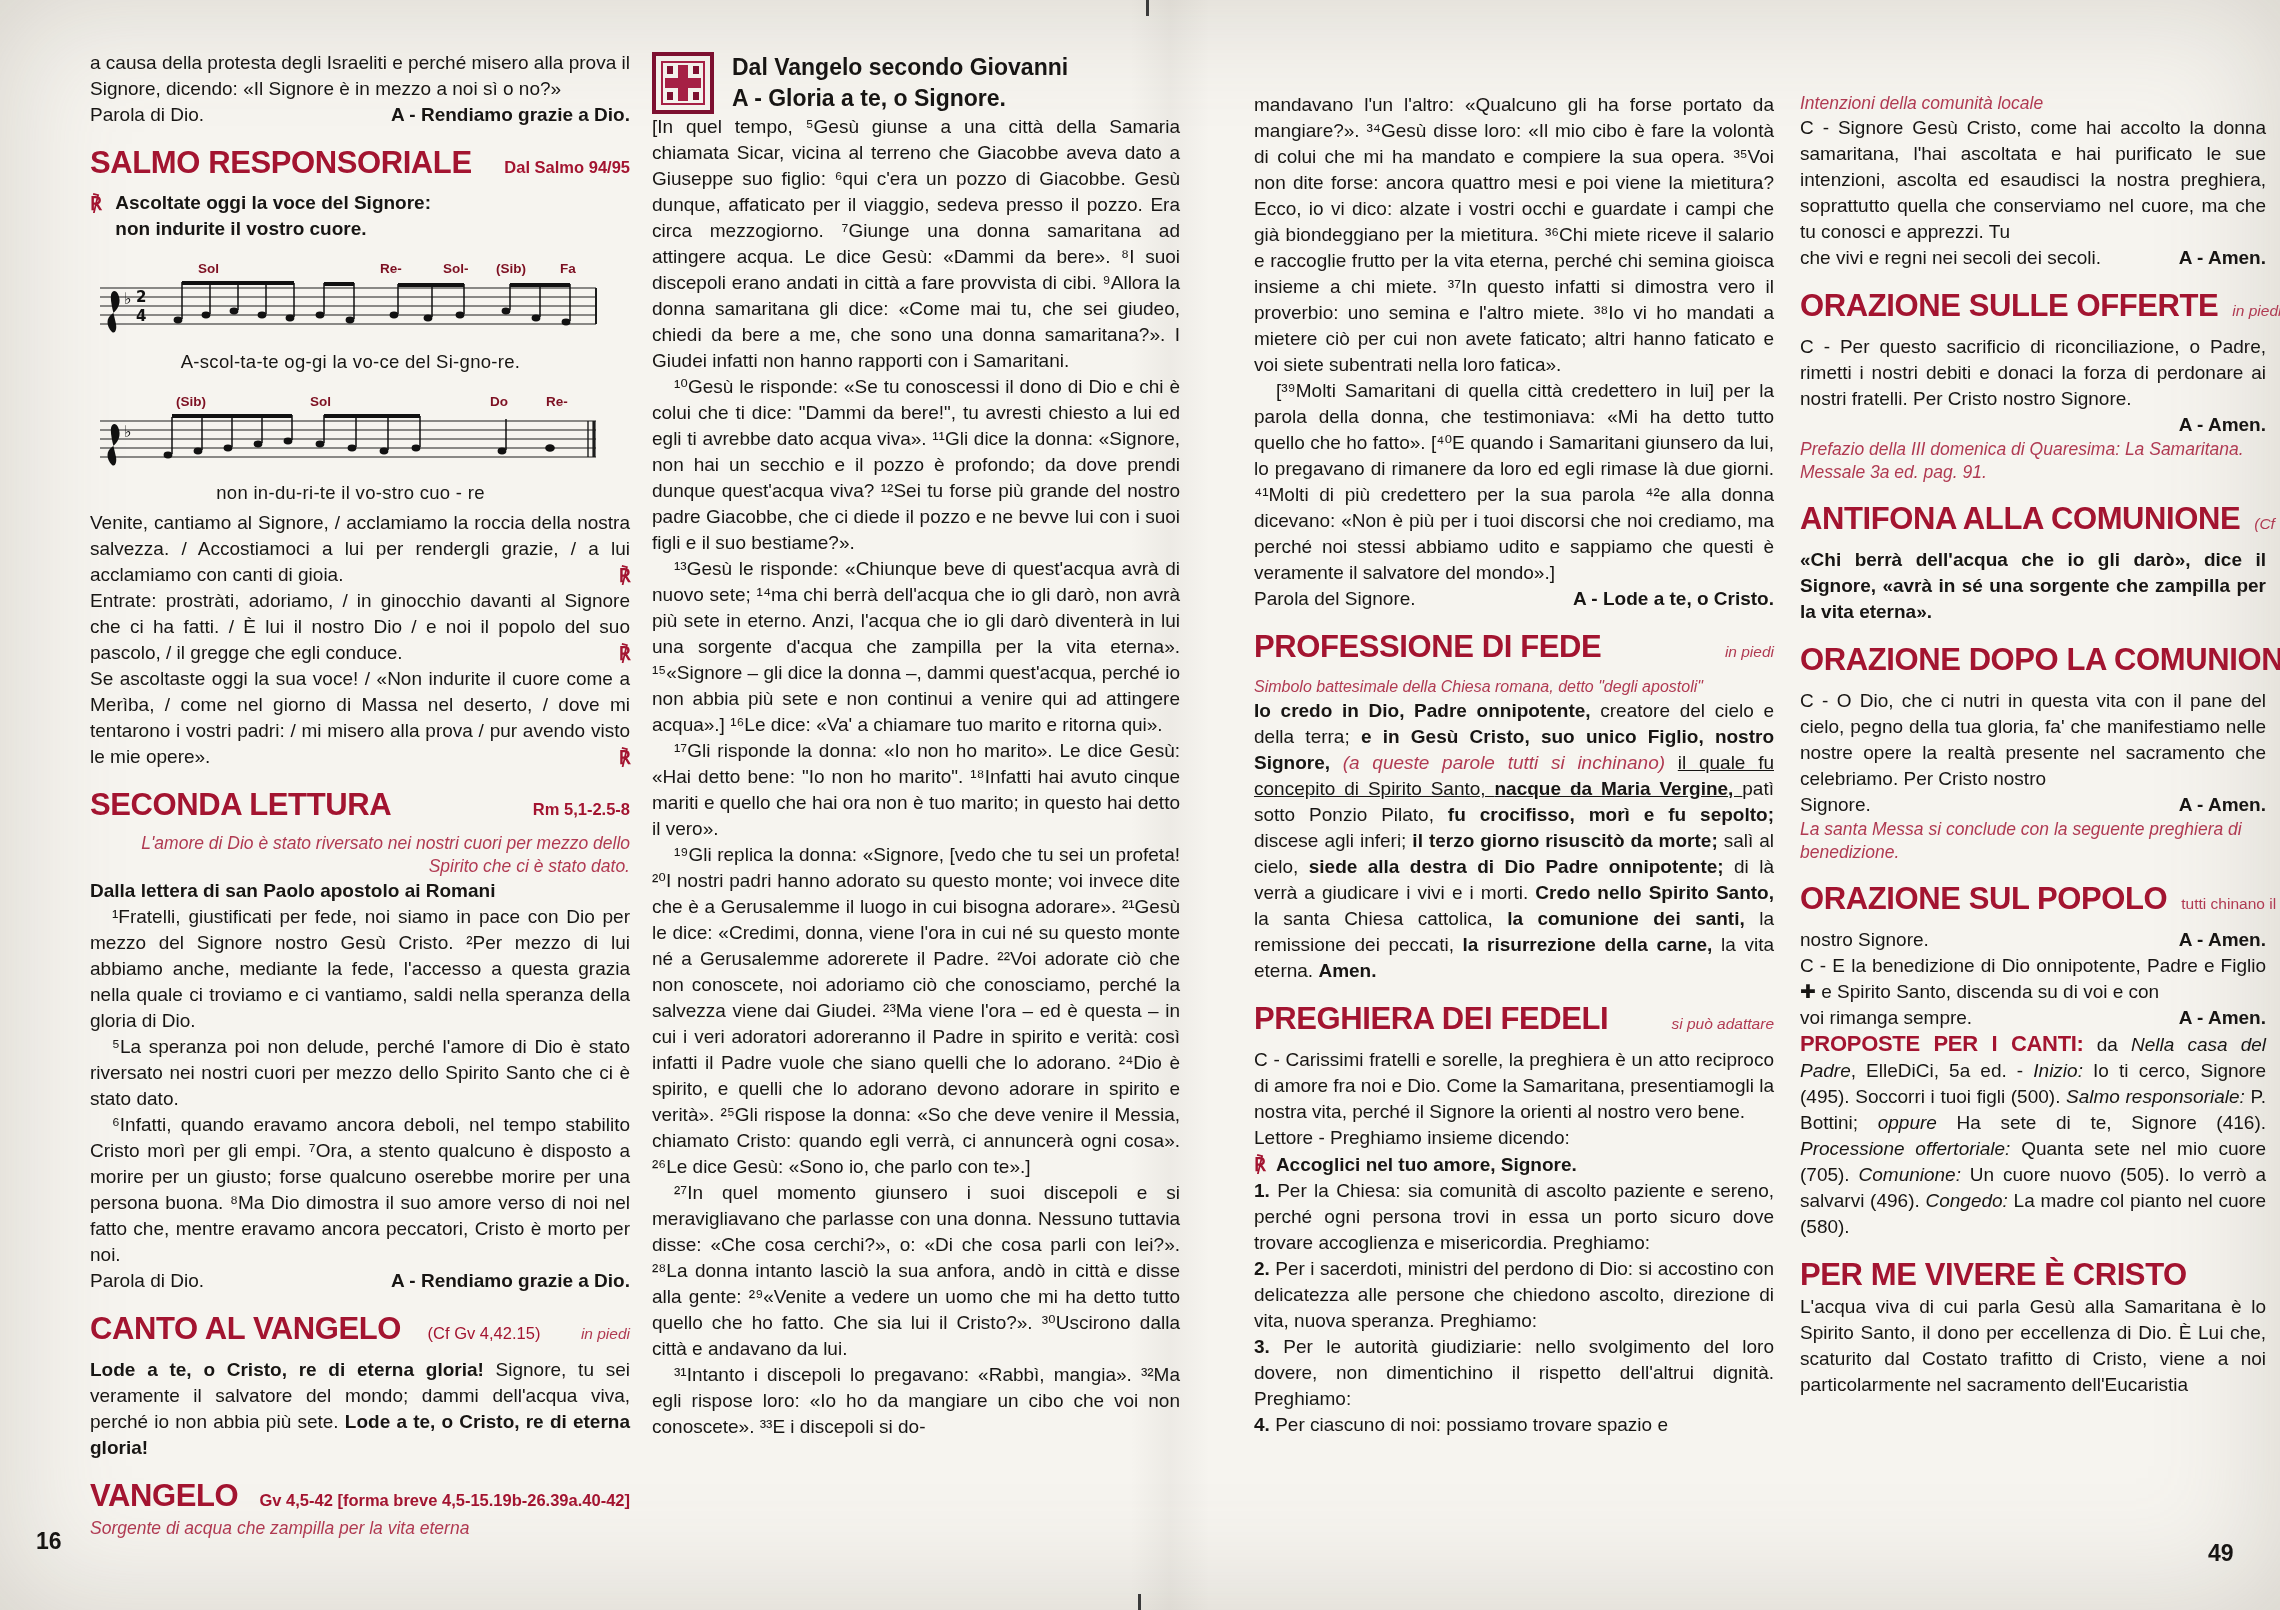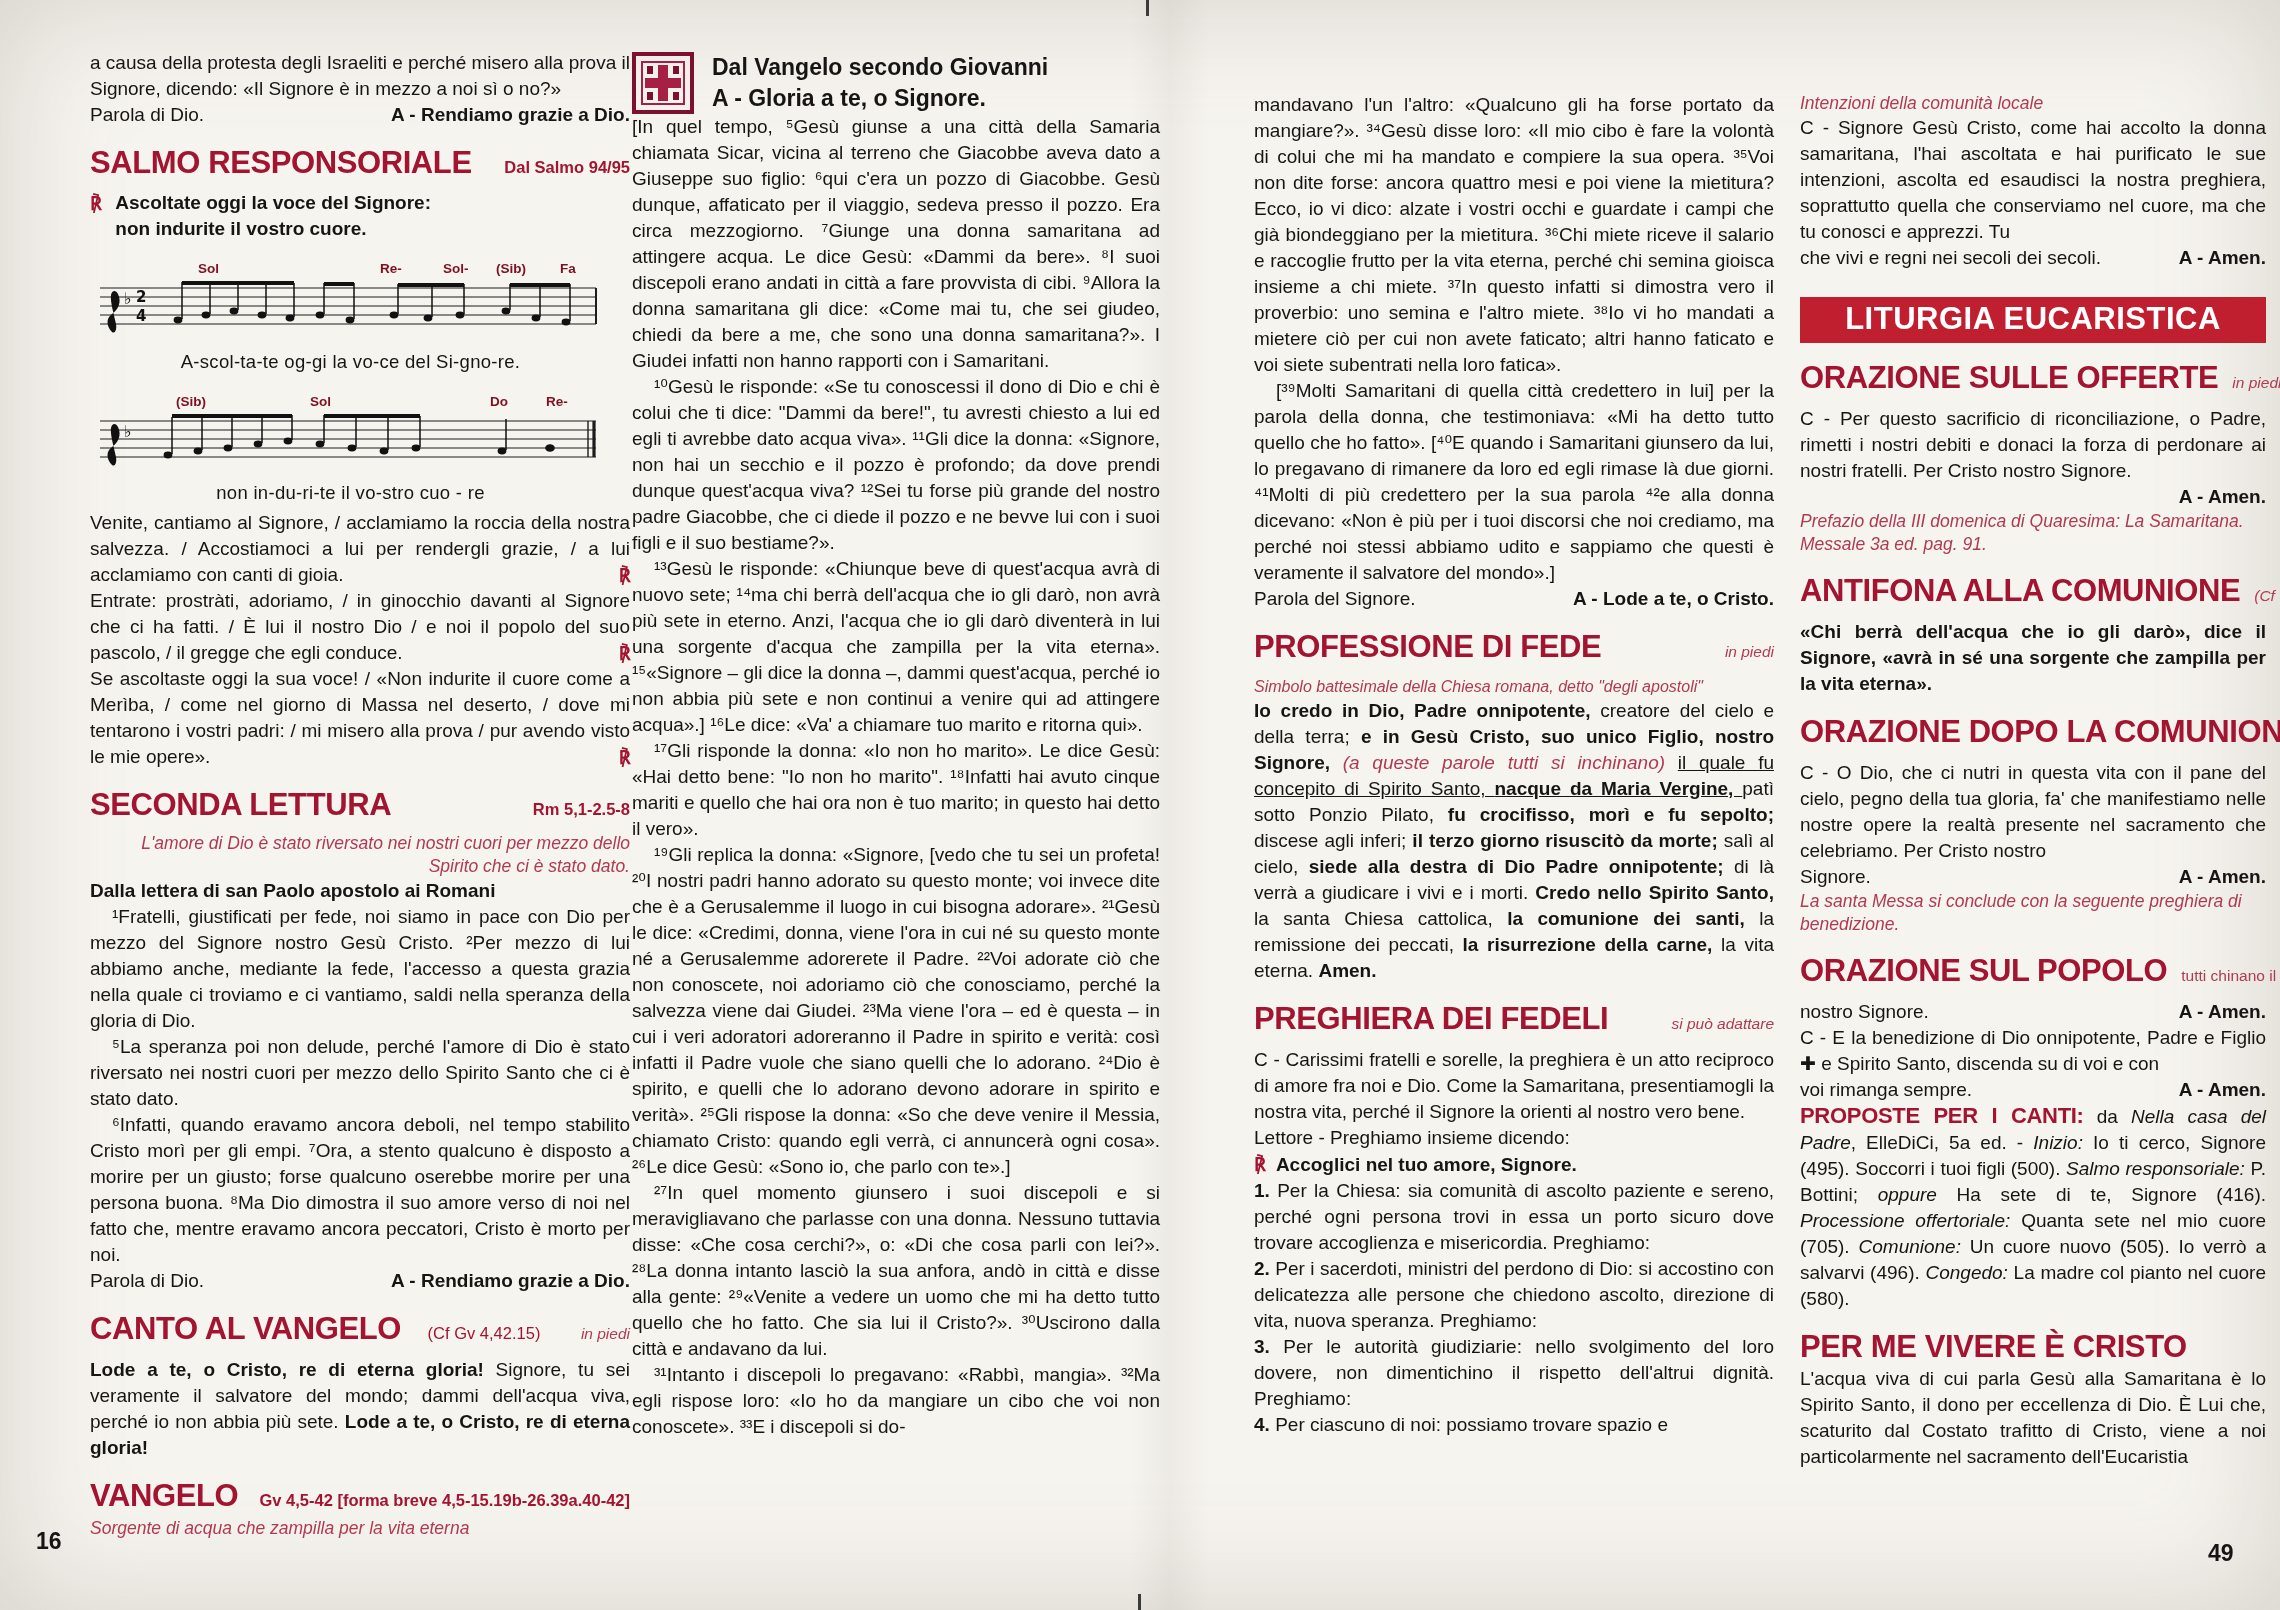--- a/index.html
+++ b/index.html
@@ -230,21 +230,21 @@
 
   <div class="sec-head" style="margin-bottom:4px;">
     <span class="sec-title">VANGELO</span>
     <span class="sec-ref">Gv 4,5-42 [forma breve 4,5-15.19b-26.39a.40-42]</span>
   </div>
   <p class="rubric" style="margin-top:0;margin-left:0;">Sorgente di acqua che zampilla per la vita eterna</p>
 </div>
 
 <div class="pagenum" style="left:36px;top:1528px;">16</div>
 
-<div class="col" style="left:632px;top:52px;width:528px;">
+<div class="col" style="left:652px;top:52px;width:528px;">
   <div class="gospel-head">
     <svg width="62" height="62" viewBox="0 0 62 62">
       <rect x="2" y="2" width="58" height="58" fill="none" stroke="#7d1030" stroke-width="4"></rect>
       <rect x="10" y="10" width="42" height="42" fill="none" stroke="#a62045" stroke-width="2"></rect>
       <rect x="26" y="13" width="10" height="36" fill="#a62045"></rect>
       <rect x="13" y="26" width="36" height="10" fill="#a62045"></rect>
       <rect x="15" y="14" width="6" height="8" fill="#7d1030"></rect>
       <rect x="41" y="14" width="6" height="8" fill="#7d1030"></rect>
       <rect x="15" y="40" width="6" height="8" fill="#7d1030"></rect>
       <rect x="41" y="40" width="6" height="8" fill="#7d1030"></rect>
@@ -295,21 +295,20 @@
 </div>
 
 <div class="col" style="left:1800px;top:92px;width:466px;">
   <p class="rubric">Intenzioni della comunità locale</p>
   <p class="flush gap-m">C - Signore Gesù Cristo, come hai accolto la donna samaritana, l'hai ascoltata e hai purificato le sue intenzioni, ascolta ed esaudisci la nostra preghiera, soprattutto quella che conserviamo nel cuore, ma che tu conosci e apprezzi. Tu</p>
   <p class="amen-line">
     <span>che vivi e regni nei secoli dei secoli.</span>
     <span class="amen">A - Amen.</span>
   </p>
 
-  <div class="banner">LITURGIA EUCARISTICA</div>
 
   <div class="sec-head">
     <span class="sec-title">ORAZIONE SULLE OFFERTE</span>
     <span class="sec-pos">in piedi</span>
   </div>
   <p class="flush">C - Per questo sacrificio di riconciliazione, o Padre, rimetti i nostri debiti e donaci la forza di perdonare ai nostri fratelli. Per Cristo nostro Signore.</p>
   <p style="text-align:right;font-weight:700;">A - Amen.</p>
   <p class="rubric">Prefazio della III domenica di Quaresima: La Samaritana. Messale 3a ed. pag. 91.</p>
 
   <div class="sec-head">

